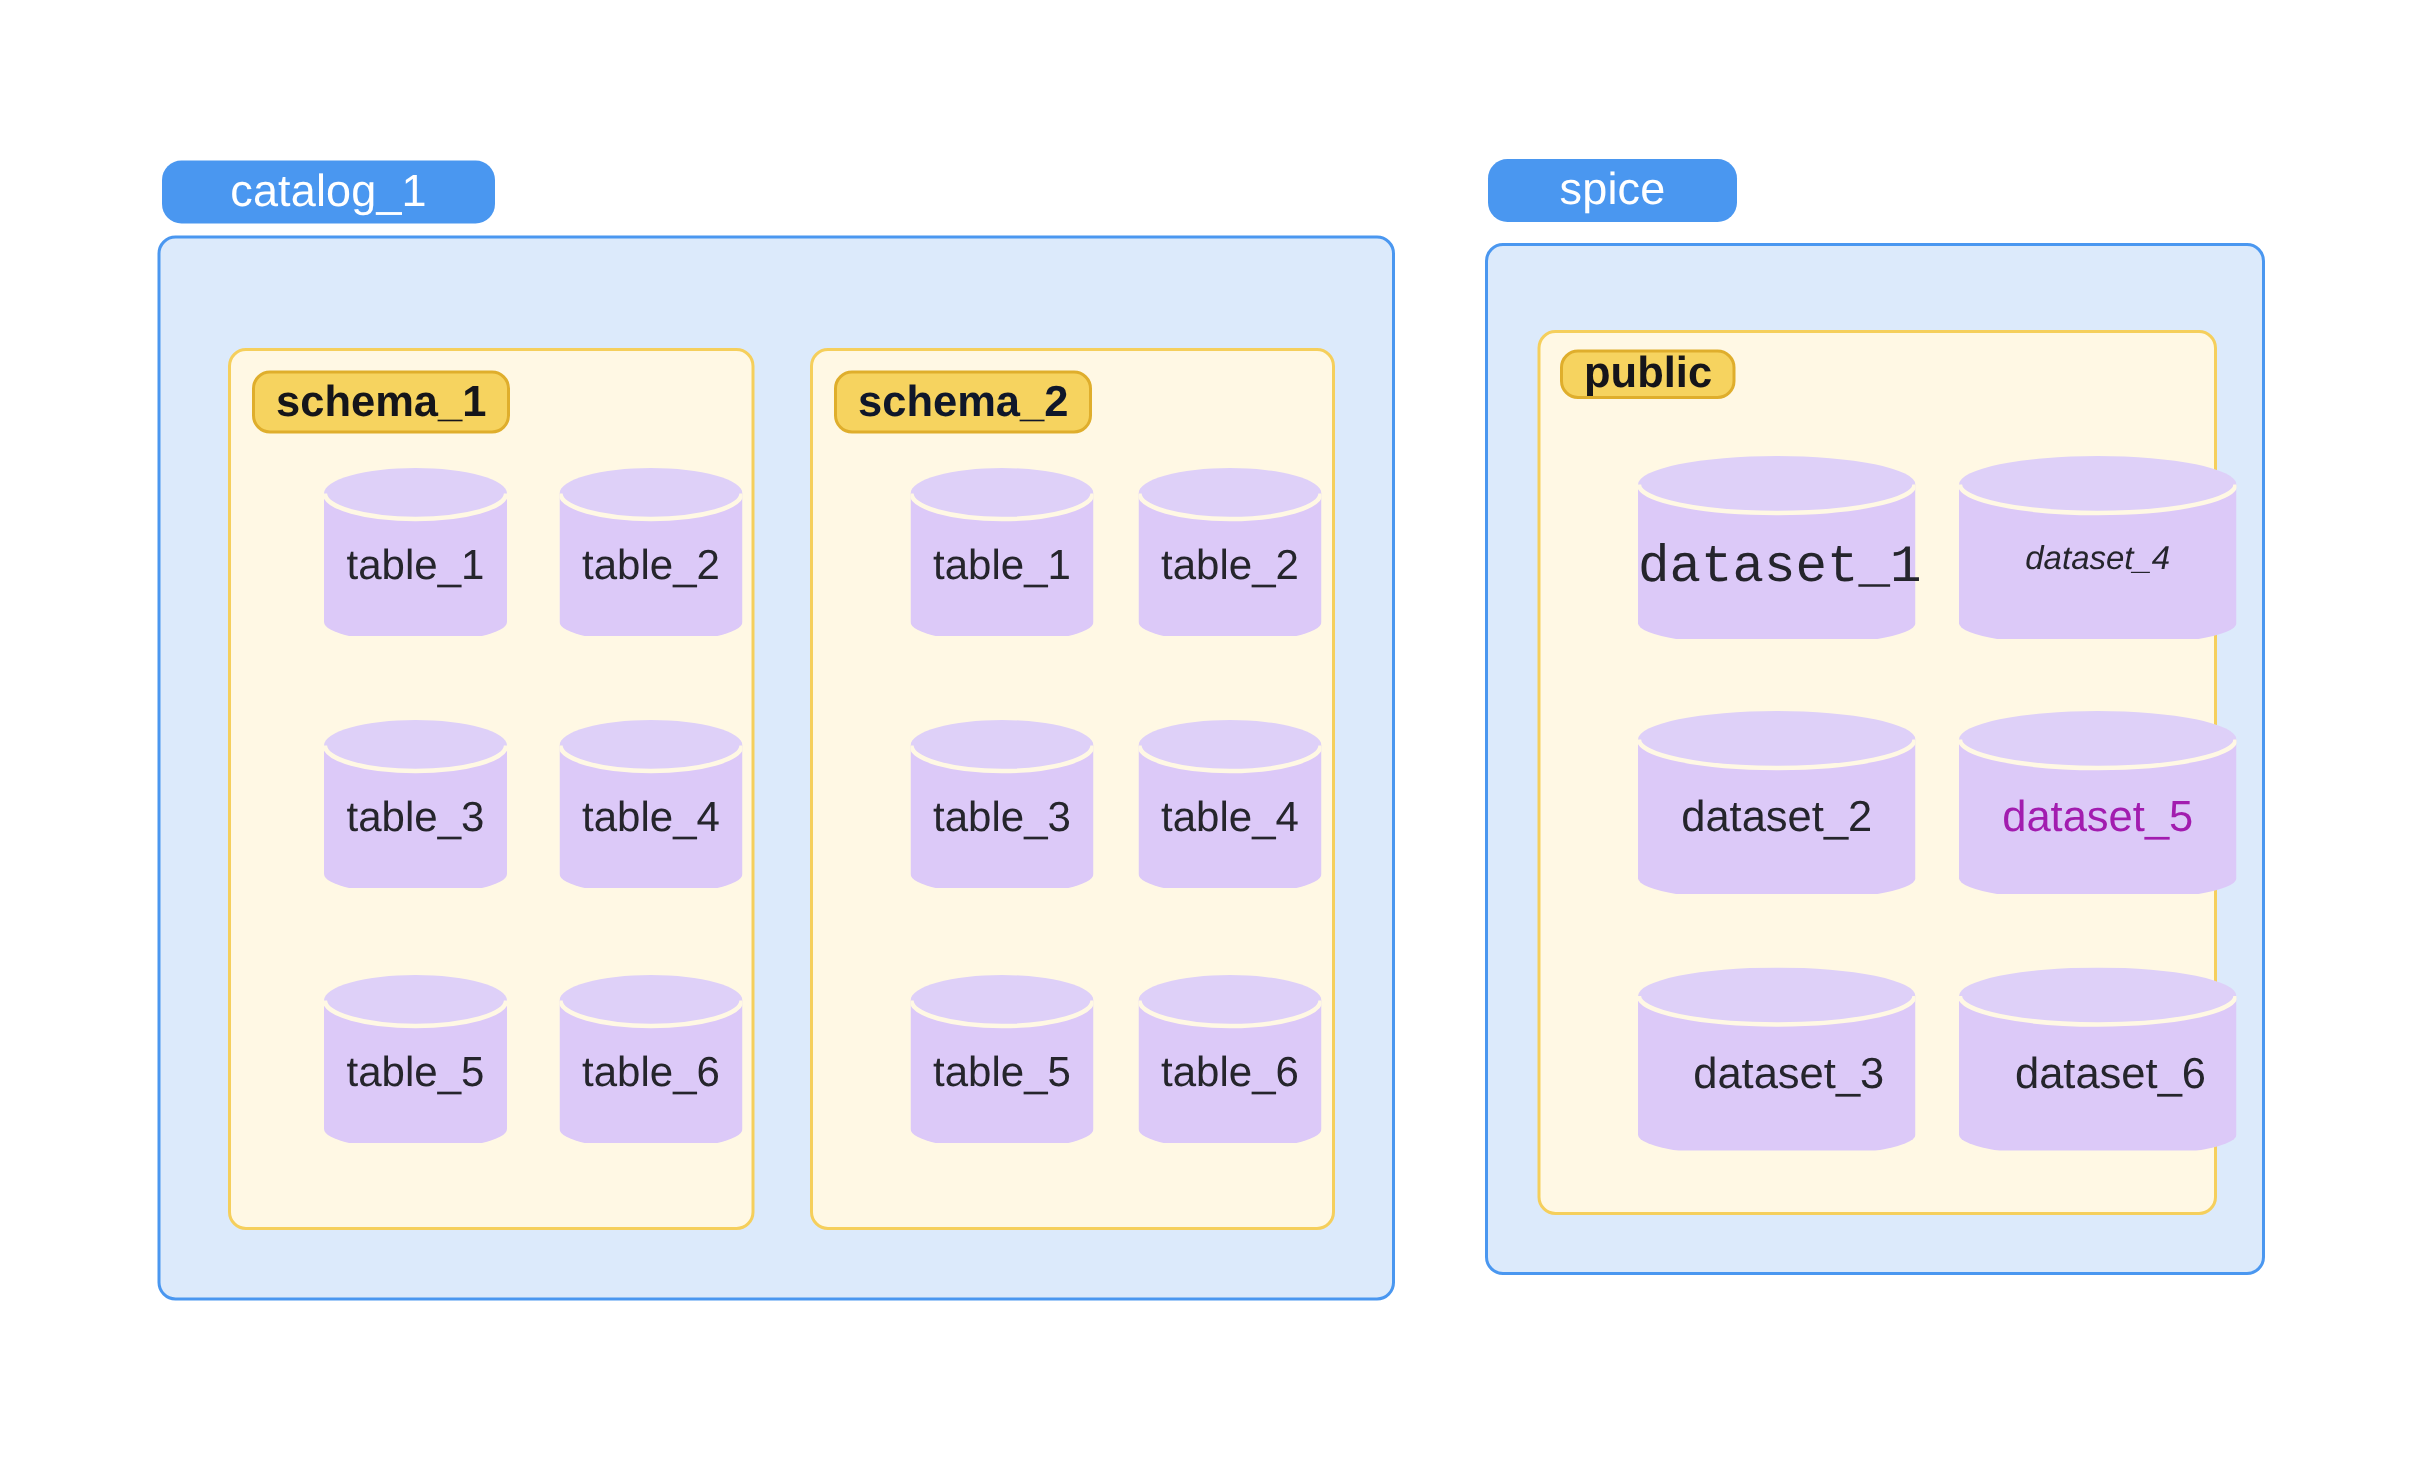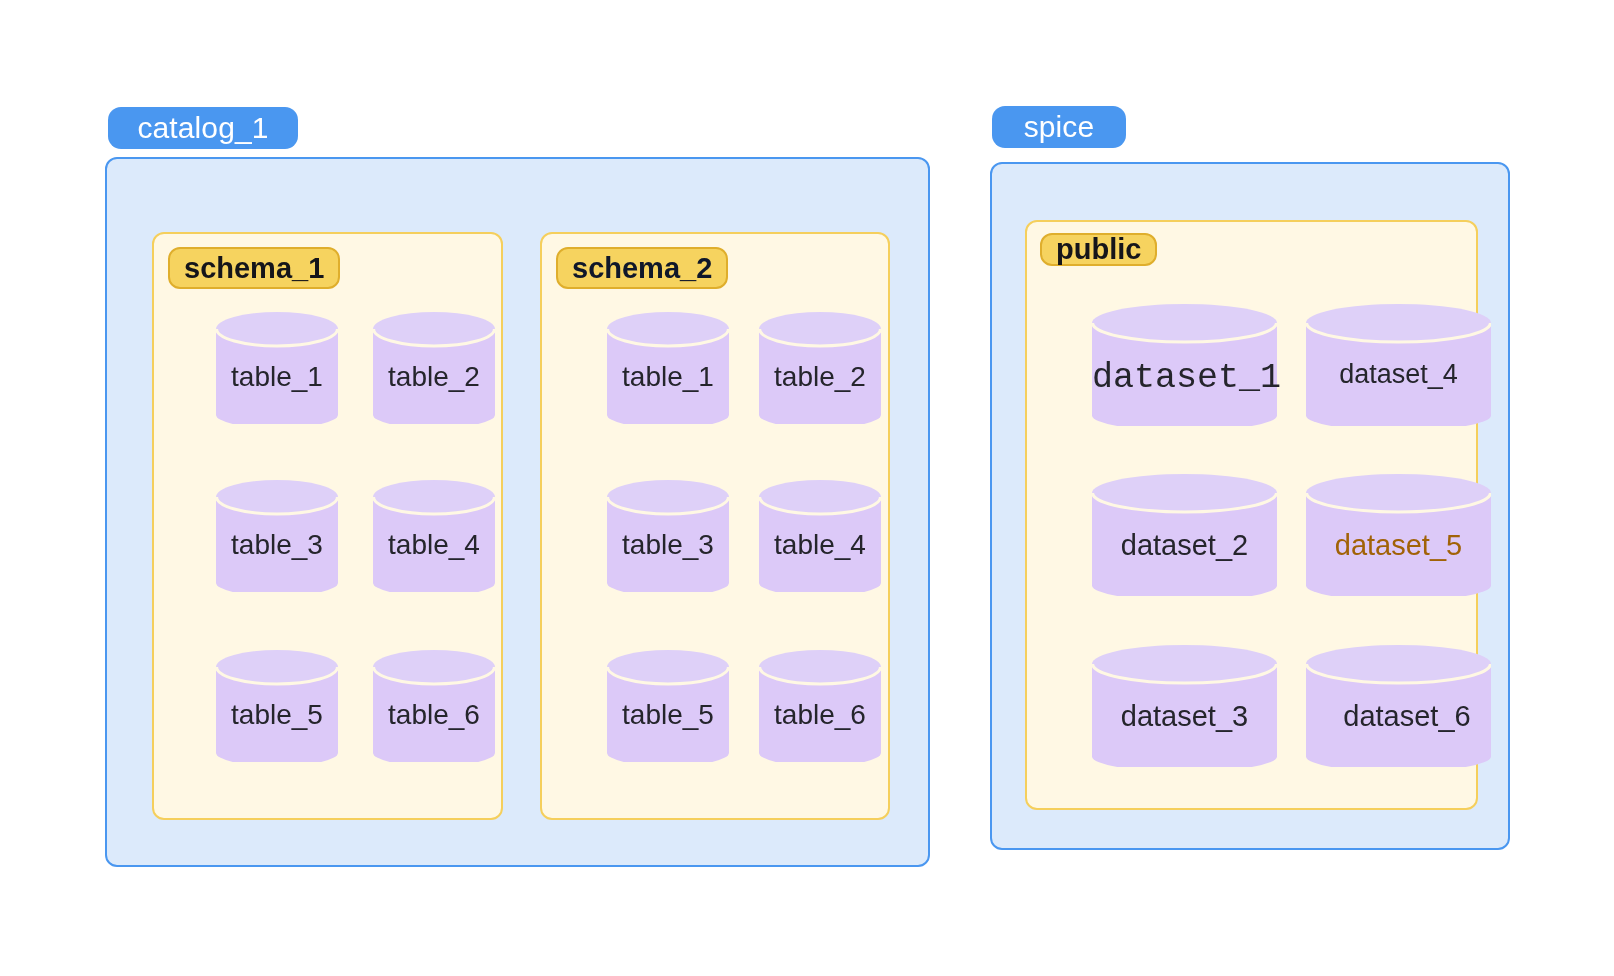--- a/index.html
+++ b/index.html
@@ -27,21 +27,21 @@
     display: inline-flex;
     align-items: center;
     justify-content: center;
     background: #4a97f0;
     color: #ffffff;
     border-radius: 13px;
     font-size: 30px;
     font-weight: 400;
     letter-spacing: 0.1px;
     line-height: 1;
-    padding: 0 18px;
+    padding: 0 34px;
     height: 42px;
     white-space: nowrap;
     z-index: 4;
   }
   .catalog-box {
     position: absolute;
     background: #dceafb;
     border: 2px solid #4a97f0;
     border-radius: 12px;
     box-sizing: border-box;
@@ -284,21 +284,21 @@
       <svg width="185" height="122" viewBox="0 0 185 122">
         <path d="M 0 19
      L 0 111.55
      A 92.5 15.200000000000001 0 0 0 185 111.55
      L 185 19
      Z" fill="#dcc9f8"></path>
         <ellipse cx="92.5" cy="19" rx="92.5" ry="19" fill="#ded0f8"></ellipse>
         <path d="M 0.6 19
      A 91.9 19 0 0 0 184.4 19" fill="none" stroke="#fff8e4" stroke-width="3"></path>
       </svg>
-      <div class="cyl-label" style="top: 56.5px; font-size: 27px; color: rgb(37, 37, 44);">dataset_4</div>
+      <div class="cyl-label" style="top: 56.5px; font-size: 22px; color: rgb(37, 37, 44); font-style: italic;">dataset_4</div>
     </div>
     <div class="cyl" style="left: 1048px; top: 474px; width: 185px; height: 122px;">
       <svg width="185" height="122" viewBox="0 0 185 122">
         <path d="M 0 19
      L 0 111.55
      A 92.5 15.200000000000001 0 0 0 185 111.55
      L 185 19
      Z" fill="#dcc9f8"></path>
         <ellipse cx="92.5" cy="19" rx="92.5" ry="19" fill="#ded0f8"></ellipse>
         <path d="M 0.6 19
@@ -310,23 +310,23 @@
       <svg width="185" height="122" viewBox="0 0 185 122">
         <path d="M 0 19
      L 0 111.55
      A 92.5 15.200000000000001 0 0 0 185 111.55
      L 185 19
      Z" fill="#dcc9f8"></path>
         <ellipse cx="92.5" cy="19" rx="92.5" ry="19" fill="#ded0f8"></ellipse>
         <path d="M 0.6 19
      A 91.9 19 0 0 0 184.4 19" fill="none" stroke="#fff8e4" stroke-width="3"></path>
       </svg>
-      <div class="cyl-label" style="top: 56.5px; font-size: 29px; color: #a16207; text-align: center;">dataset_5</div>
-    </div>
-    <div class="cyl" style="left: 1048px; top: 645px; width: 185px; height: 122px;">
+      <div class="cyl-label" style="top: 56.5px; font-size: 29px; color: #a21caf; text-align: center;">dataset_5</div>
+    </div>
+    <div class="cyl" style="left: 1048px; top: 645px; width: 185px; height: 122px; padding-left: 16px;">
       <svg width="185" height="122" viewBox="0 0 185 122">
         <path d="M 0 19
      L 0 111.55
      A 92.5 15.200000000000001 0 0 0 185 111.55
      L 185 19
      Z" fill="#dcc9f8"></path>
         <ellipse cx="92.5" cy="19" rx="92.5" ry="19" fill="#ded0f8"></ellipse>
         <path d="M 0.6 19
      A 91.9 19 0 0 0 184.4 19" fill="none" stroke="#fff8e4" stroke-width="3"></path>
       </svg>

